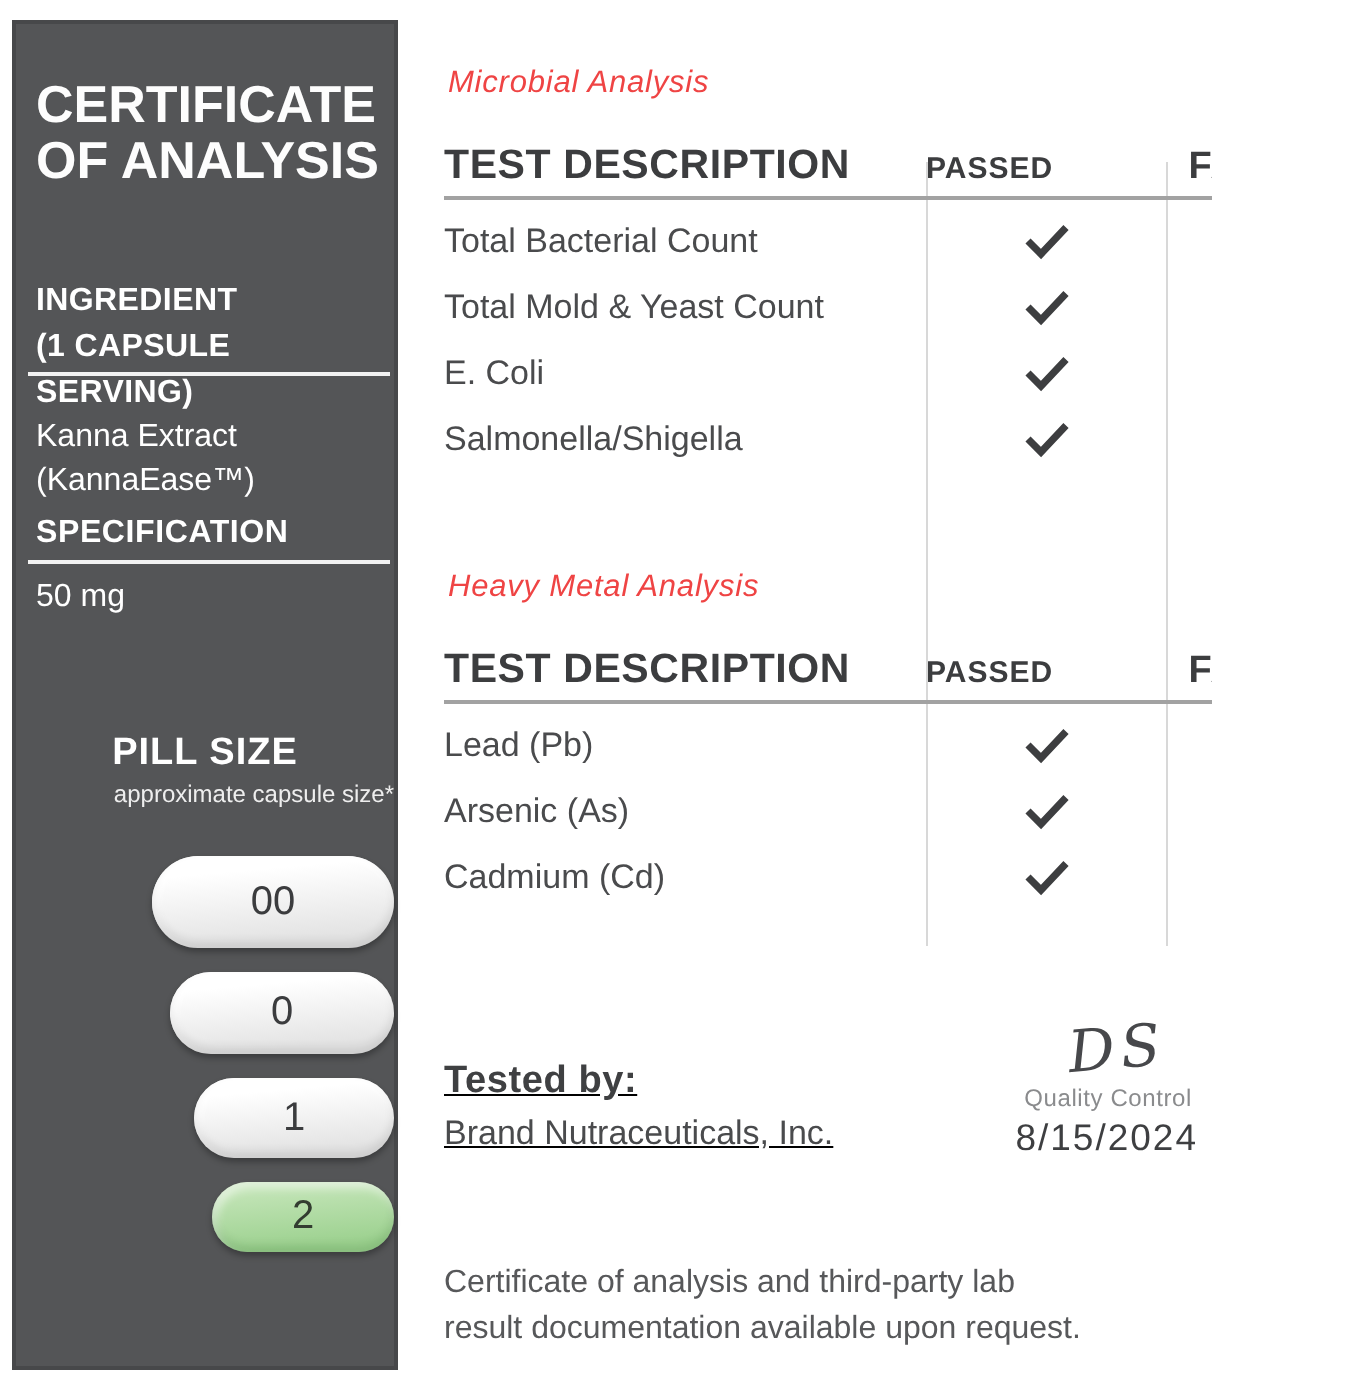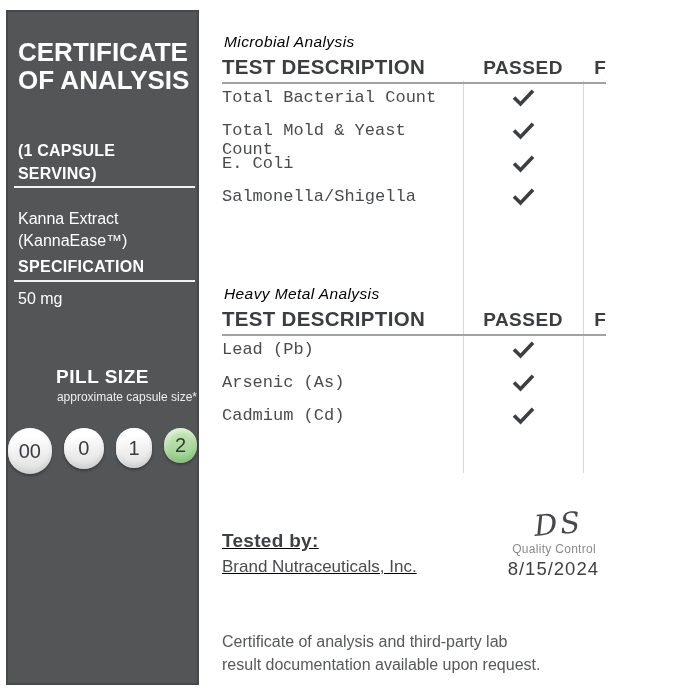--- a/index.html
+++ b/index.html
@@ -19,21 +19,21 @@
   .ingredient-value { position:absolute; left:10px; top:196px; width:177px;
     font-size:16px; font-weight:400; line-height:22px; }
   .spec-label { position:absolute; left:10px; top:246px; font-size:16px; font-weight:700; letter-spacing:0.3px; }
   .sidebar-rule-2 { position:absolute; left:6px; top:268px; width:181px; height:2px; background:#f2f2f2; }
   .spec-value { position:absolute; left:10px; top:278px; font-size:16px; font-weight:400; }
   .pill-size-title { position:absolute; left:0; top:354px; width:100%; text-align:center;
     font-size:19px; font-weight:700; letter-spacing:0.5px; }
   .pill-size-subtitle { position:absolute; left:0; top:378px; width:100%; text-align:right;
     font-size:12px; font-weight:400; color:#eeeeee; }
   .pills { position:absolute; left:0; top:416px; width:100%;
-    display:flex; flex-direction:row; align-items:flex-start; gap:12px; }
+    display:flex; flex-direction:column; align-items:flex-end; gap:12px; }
   .pill {
     display:flex; align-items:center; justify-content:center;
     border-radius:999px; color:#3b3c3e; font-size:20px; font-weight:400;
     background:linear-gradient(175deg, #ffffff 20%, #e3e3e3 85%);
     box-shadow: inset 0 -3px 5px rgba(0,0,0,0.10), inset 2px 3px 5px rgba(255,255,255,0.9), 0 2px 3px rgba(0,0,0,0.30);
   }
   .pill:nth-child(1) { width:121px; height:46px; }
   .pill:nth-child(2) { width:112px; height:41px; }
   .pill:nth-child(3) { width:100px; height:40px; }
   .pill:nth-child(4) { width:91px;  height:35px; }
@@ -44,28 +44,28 @@
   }
 
   
   .vline { position:absolute; width:1px; top:81px; height:392px; background:#d8d8d8; }
   .vline.v1 { left:463px; }
   .vline.v2 { left:583px; }
 
   .coa-table { position:absolute; left:210px; width:466px; }
   .coa-table.t1 { top:33px; }
   .coa-table.t2 { top:285px; }
-  .section-title { margin-left:14px; font-size:15.5px; font-style:italic; color:#000000; letter-spacing:0.4px; height:20px; }
-  .header-row { display:flex; padding-left:12px; margin-top:2px; align-items:baseline; height:26px; }
+  .section-title { margin-left:14px; font-size:15.5px; font-style:italic; color:#ef4444; letter-spacing:0.4px; height:20px; }
+  .header-row { display:flex; padding-left:12px; margin-top:18px; align-items:baseline; height:26px; }
   .h-test   { width:241px; font-size:20.5px; font-weight:700; color:#3c3d3f; letter-spacing:0.3px; }
-  .h-passed { width:120px; font-size:19px; font-weight:700; color:#3c3d3f; text-align:center; letter-spacing:0.5px; }
+  .h-passed { width:120px; font-size:15px; font-weight:700; color:#3c3d3f; text-align:left; letter-spacing:0.5px; }
   .h-failed { width:93px;  font-size:19px; font-weight:700; color:#3c3d3f; text-align:center; letter-spacing:0.5px; }
   .header-rule { margin-left:12px; margin-top:1px; width:454px; height:2px; background:#a2a2a2; }
   .rows { margin-top:4px; padding-left:12px; }
-  .row { display:flex; align-items:flex-start; height:33px;font-family:Liberation Mono, monospace; }
+  .row { display:flex; align-items:center; height:33px; }
   .cell-test   { width:241px; font-size:17px; color:#4a4b4d; }
   .cell-passed { width:120px; display:flex; align-items:center; justify-content:center; }
   .cell-failed { width:93px; }
   .check-icon svg { display:block; }
 
   
   .tested-by { position:absolute; left:222px; top:530px;text-decoration:underline; }
   .tested-by-label { font-size:19px; font-weight:700; color:#3f4042; letter-spacing:0.3px; }
   .tested-by-value { font-size:17px; color:#4a4b4d; margin-top:5px; }
   .signature { position:absolute; right:7px; top:507px; width:180px; text-align:right; }
@@ -81,20 +81,21 @@
 <body>
 
 <div id="canvas">
 
   <aside class="sidebar">
     <div class="coa-title">
       <div>CERTIFICATE</div>
       <div>OF ANALYSIS</div>
     </div>
     <div class="ingredient-label">
+      <div>INGREDIENT</div>
       <div>(1 CAPSULE SERVING)</div>
     </div>
     <div class="sidebar-rule-1"></div>
     <div class="ingredient-value">
       <div>Kanna Extract</div>
       <div>(KannaEase™)</div>
     </div>
     <div class="spec-label">SPECIFICATION</div>
     <div class="sidebar-rule-2"></div>
     <div class="spec-value">50 mg</div>

